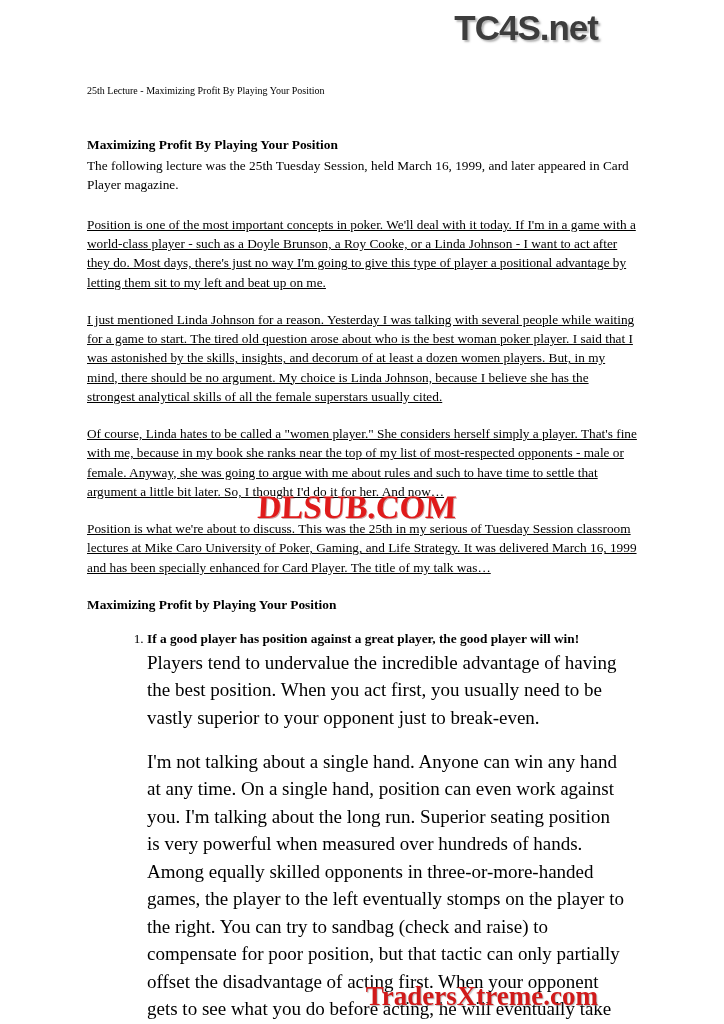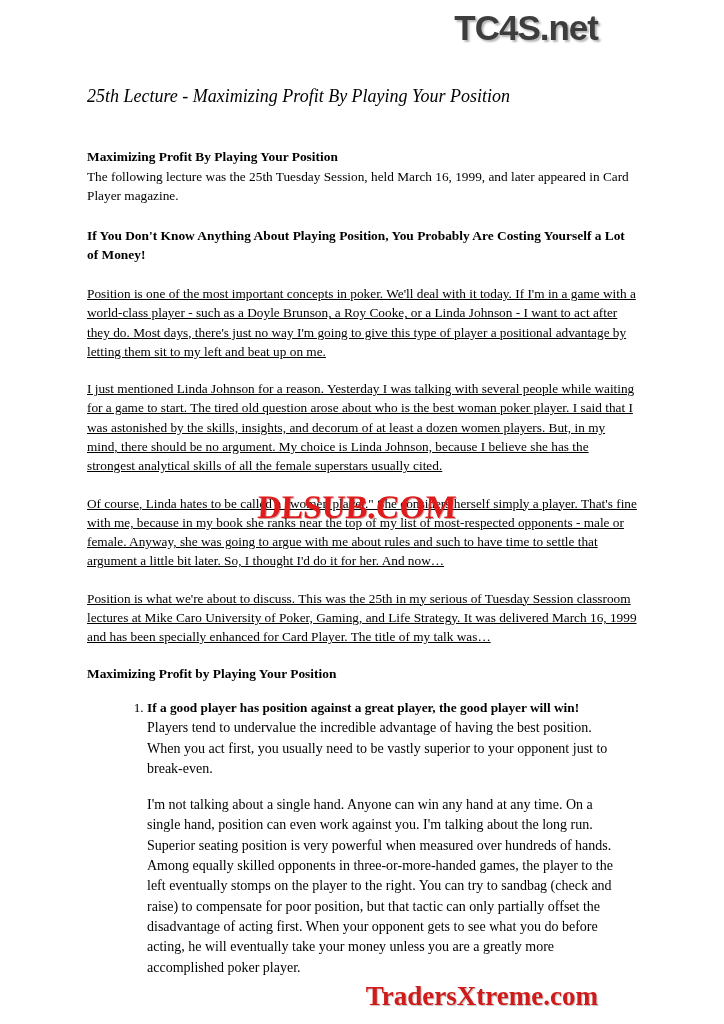--- a/index.html
+++ b/index.html
@@ -72,22 +72,21 @@
     position: absolute;
     left: 87px;
     top: 84px;
     width: 551px;
     font-size: 13.3px;
     line-height: 1.42;
     text-align: left;
   }
   .header-line {
     margin: 0 0 38px 0;
-    font-size: 18px;
-    font-style: italic;
+    font-size: 10px;
   }
   h1.doc-title {
     font-size: 13.4px;
     font-weight: bold;
     margin: 0 0 2px 0;
     line-height: 1.4;
   }
   p.subtitle {
     margin: 0 0 20px 0;
     font-size: 13.3px;
@@ -119,40 +118,39 @@
     margin-bottom: 14px;
   }
   li .item-title {
     font-weight: bold;
     display: block;
     margin-bottom: 0px;
   }
   li p {
     margin: 0 0 16px 0;
     line-height: 1.45;
-    font-size: 14px;
+    font-size: 19px;
   }
   li p:last-child { margin-bottom: 0; }
 </style>
 </head>
 <body>
 
 <div class="page">
 
   <div class="top-logo">TC4S.net</div>
 
   <div class="content">
 
     <p class="header-line">25th Lecture - Maximizing Profit By Playing Your Position</p>
 
     <h1 class="doc-title">Maximizing Profit By Playing Your Position</h1>
 
     <p class="subtitle">The following lecture was the 25th Tuesday Session, held March 16, 1999, and later appeared in Card Player magazine.</p>
 
-    <h2 class="section-head">If You Don't Know Anything About Playing Position, You Probably Are Costing Yourself a Lot of Money!</h2>
 
     <p class="para">Position is one of the most important concepts in poker. We'll deal with it today. If I'm in a game with a world-class player - such as a Doyle Brunson, a Roy Cooke, or a Linda Johnson - I want to act after they do. Most days, there's just no way I'm going to give this type of player a positional advantage by letting them sit to my left and beat up on me.</p>
     <p class="para">I just mentioned Linda Johnson for a reason. Yesterday I was talking with several people while waiting for a game to start. The tired old question arose about who is the best woman poker player. I said that I was astonished by the skills, insights, and decorum of at least a dozen women players. But, in my mind, there should be no argument. My choice is Linda Johnson, because I believe she has the strongest analytical skills of all the female superstars usually cited.</p>
     <p class="para">Of course, Linda hates to be called a "women player." She considers herself simply a player. That's fine with me, because in my book she ranks near the top of my list of most-respected opponents - male or female. Anyway, she was going to argue with me about rules and such to have time to settle that argument a little bit later. So, I thought I'd do it for her. And now…</p>
     <p class="para">Position is what we're about to discuss. This was the 25th in my serious of Tuesday Session classroom lectures at Mike Caro University of Poker, Gaming, and Life Strategy. It was delivered March 16, 1999 and has been specially enhanced for Card Player. The title of my talk was…</p>
 
     <h3 class="sub-head">Maximizing Profit by Playing Your Position</h3>
 
     <ol class="numbered">
       <li>

